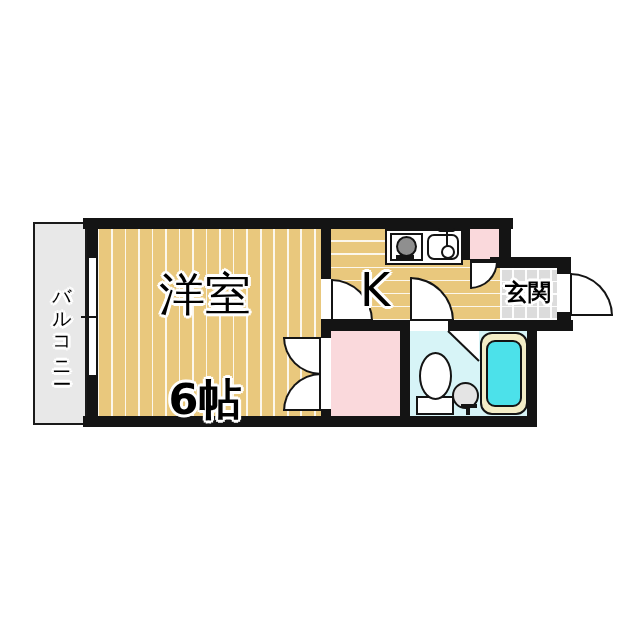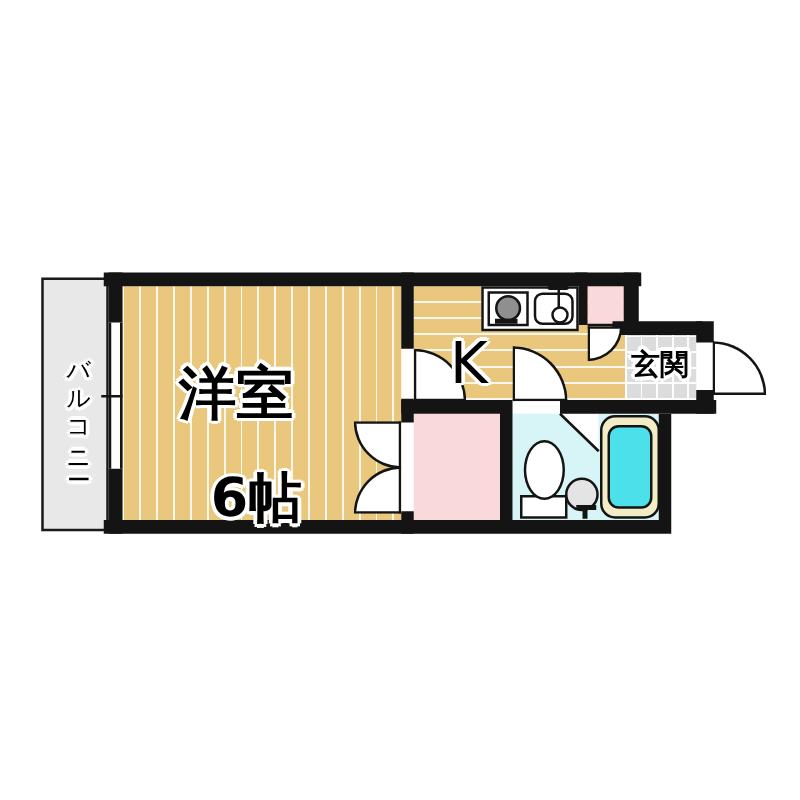--- a/index.html
+++ b/index.html
@@ -73,19 +73,19 @@
   <div class="fix" style="left:416px;top:396px;width:38px;height:19px;"></div>
   <div class="fix" style="left:419px;top:352px;width:33px;height:48px;border-radius:50%;"></div>
   <div class="fix" style="left: 452px; top: 382px; width: 27px; height: 27px; border-radius: 50%; background-color: rgb(228, 228, 228);"></div>
   <div class="abs" style="left:461px;top:404px;width:16px;height:4px;background:#141414;"></div>
   <div class="abs" style="left:466px;top:408px;width:4px;height:7px;background:#141414;"></div>
 
   <svg class="abs" width="640" height="640" viewBox="0 0 640 640" style="left:0;top:0;pointer-events:none;">
     <line x1="448" y1="331" x2="479" y2="361" stroke="#141414" stroke-width="2"></line>
   </svg>
 
-  <div class="lbl" style="left:104px;top:270px;width:170px;font-size:46px;font-weight:bold;margin-top:20px;">洋室</div>
+  <div class="lbl" style="left:120px;top:270px;width:170px;font-size:46px;font-weight:normal;">洋室</div>
   <div class="lbl" style="left:120px;top:332px;width:170px;font-size:43px;font-weight:bold;margin-top:45px;">6帖</div>
   <div class="lbl" style="left:340px;top:266px;width:70px;font-size:46px;font-weight:400;">K</div>
   <div class="lbl" style="left:496px;top:280px;width:64px;font-size:23px;font-weight:600;">玄関</div>
   <div class="lbl vtext" style="left:46px;top:248px;width:26px;height:155px;font-size:19px;">バルコニー</div>
 
 </div>
 
 </body></html>

